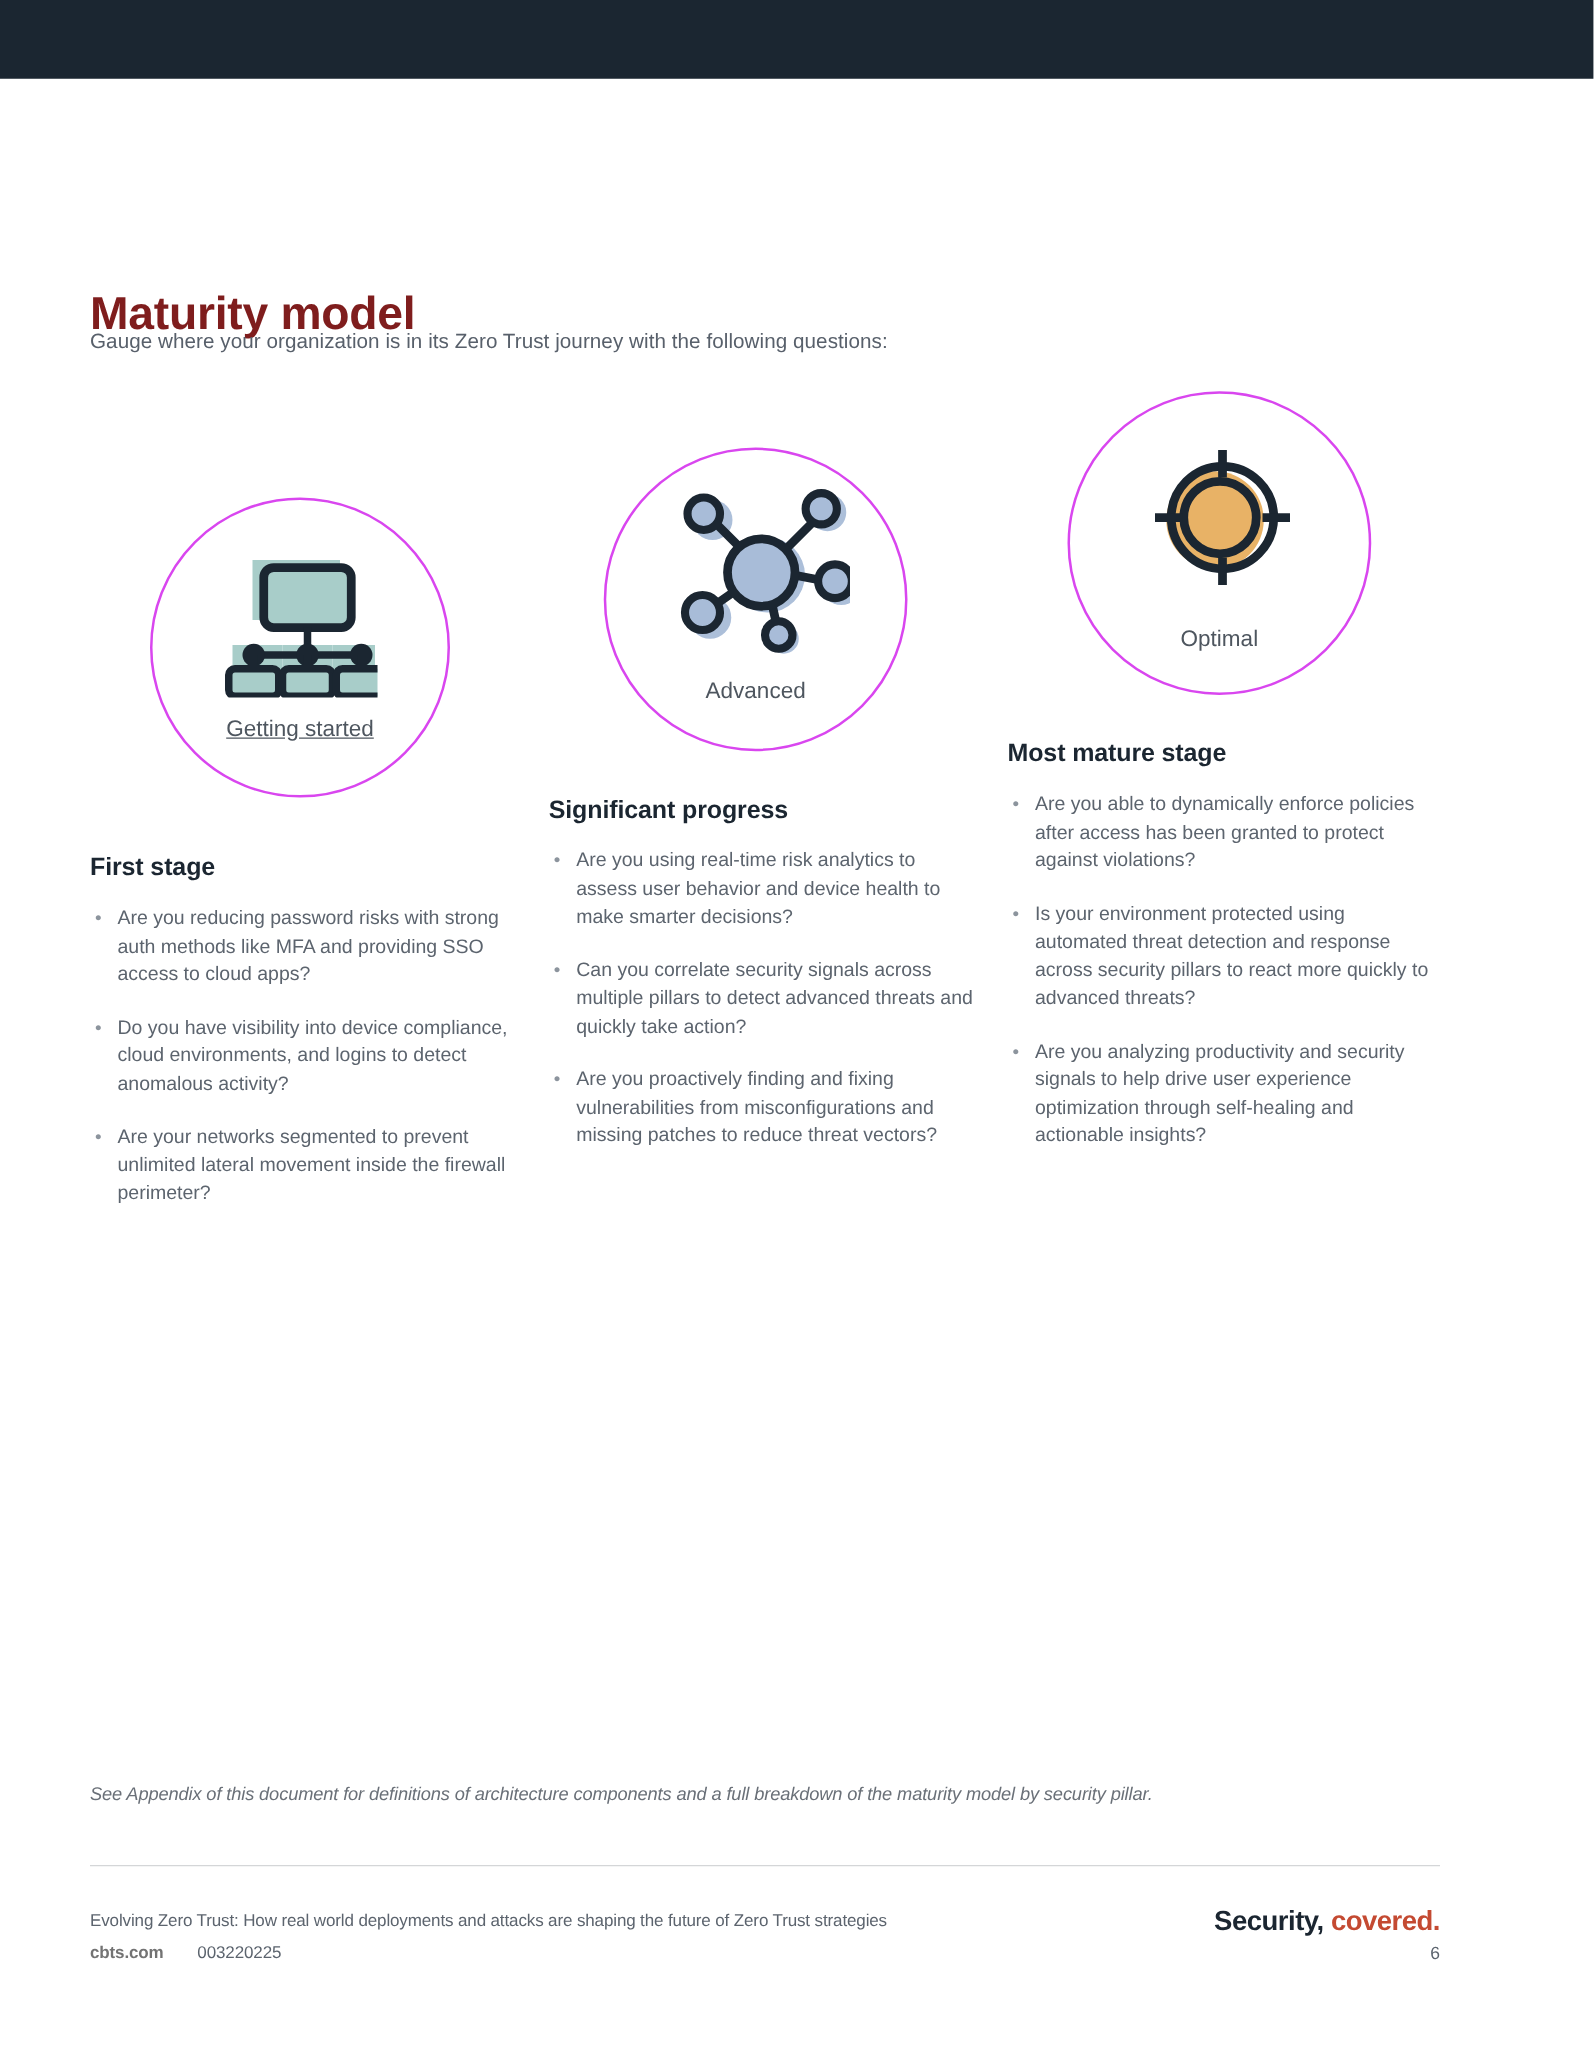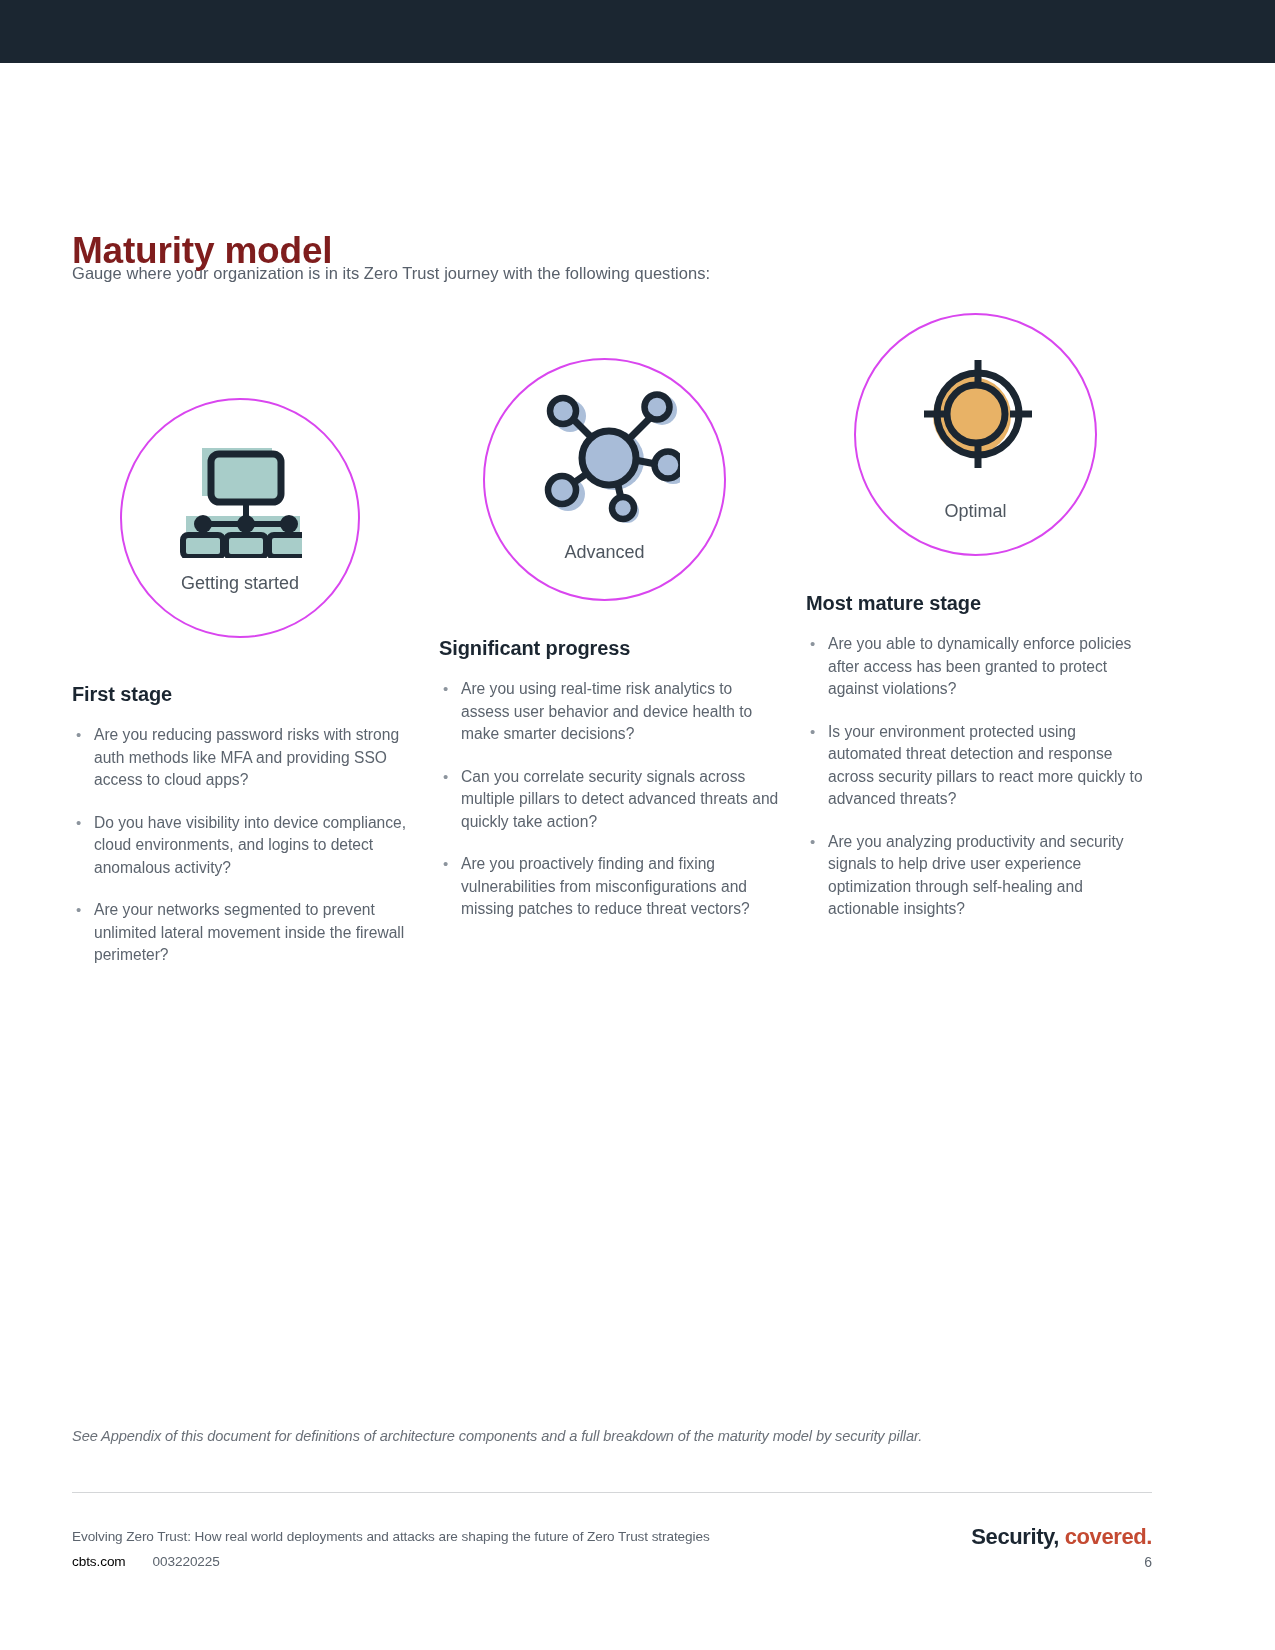--- a/index.html
+++ b/index.html
@@ -123,22 +123,22 @@
     letter-spacing: -0.1px;
   }
   .footer-meta {
     position: absolute;
     left: 72px;
     top: 1554px;
     font-size: 13.6px;
     letter-spacing: -0.1px;
   }
   .brand-link {
-    color: #000000;
-    font-weight: normal;
+    color: #737373;
+    font-weight: bold;
   }
   .doc-code {
     color: #5c646e;
     margin-left: 27px;
   }
   .tagline {
     position: absolute;
     right: 123px;
     top: 1524px;
     font-size: 22px;
@@ -187,21 +187,21 @@
 
         <line x1="25" y1="86" x2="25" y2="98" stroke="#1b2631" stroke-width="6"></line>
         <line x1="68" y1="86" x2="68" y2="98" stroke="#1b2631" stroke-width="6"></line>
         <line x1="111" y1="86" x2="111" y2="98" stroke="#1b2631" stroke-width="6"></line>
 
         <rect x="5" y="97" width="40" height="22" rx="5" fill="#a8cdc9" stroke="#1b2631" stroke-width="6"></rect>
         <rect x="48" y="97" width="40" height="22" rx="5" fill="#a8cdc9" stroke="#1b2631" stroke-width="6"></rect>
         <rect x="91" y="97" width="40" height="22" rx="5" fill="#a8cdc9" stroke="#1b2631" stroke-width="6"></rect>
       </svg>
     </div>
-    <div class="circle-label" style="top:173px;">Getting started</div>
+    <div class="circle-label" style="top:173px;text-decoration:underline;">Getting started</div>
   </div>
 
   <div class="col" style="left:72px; top:683px;">
     <h2 class="col-heading">First stage</h2>
     <ul class="q-list">
       <li><span class="bullet">•</span><span>Are you reducing password risks with strong auth methods like MFA and providing SSO access to cloud apps?</span></li>
       <li><span class="bullet">•</span><span>Do you have visibility into device compliance, cloud environments, and logins to detect anomalous activity?</span></li>
       <li><span class="bullet">•</span><span>Are your networks segmented to prevent unlimited lateral movement inside the firewall perimeter?</span></li>
     </ul>
   </div>

